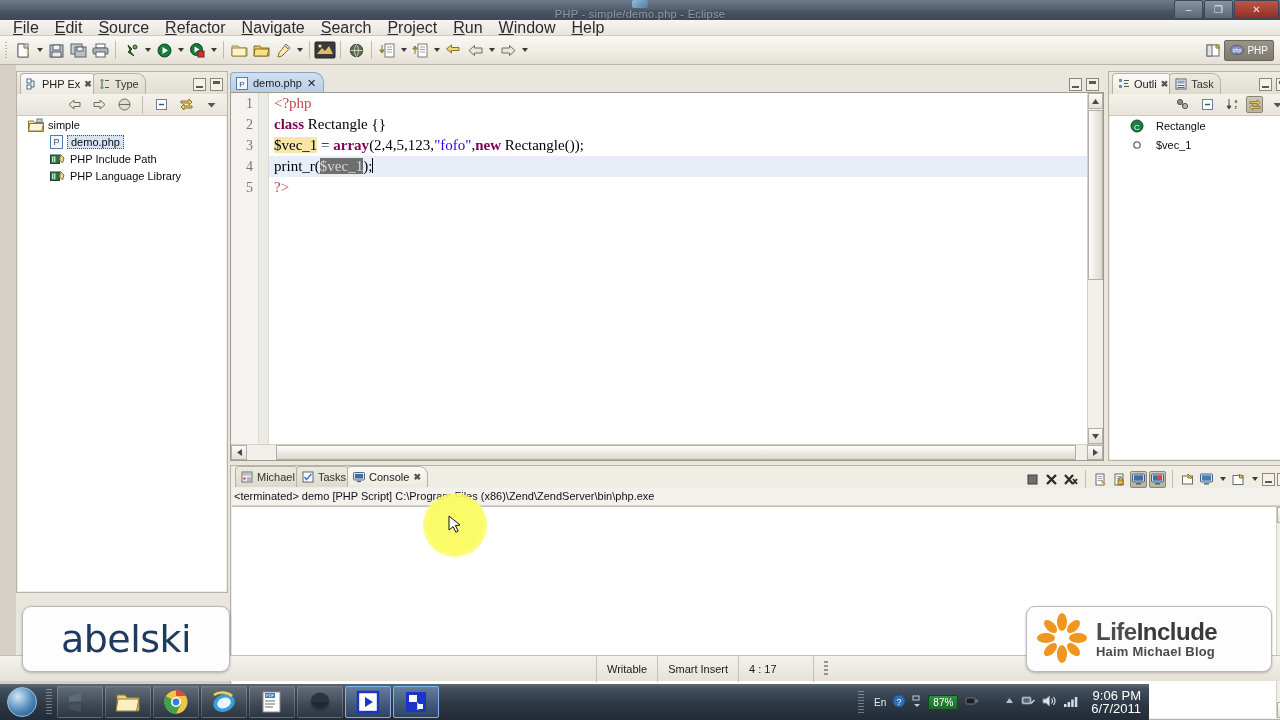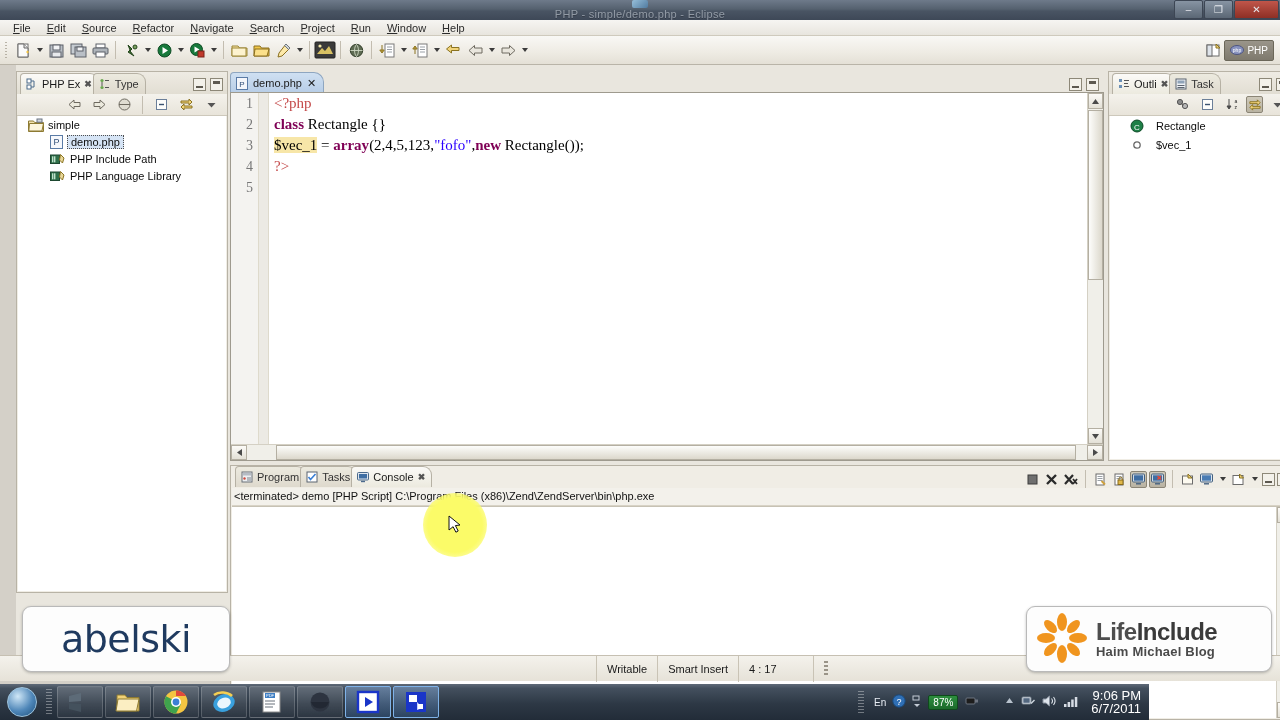--- a/index.html
+++ b/index.html
@@ -31,21 +31,21 @@
     display:flex;align-items:center;justify-content:center;color:#e6e9ee;font-size:10px;
   }
   #winbtns .wb.close{ width:45px; background:linear-gradient(to bottom,#c0564a,#8e2f25); }
 
   
   #menubar{
     position:absolute; left:0; top:20px; width:1280px; height:16px;
     background:linear-gradient(to bottom,#f6f5f2,#e8e5de);
     display:flex; align-items:center; padding-left:5px; border-bottom:1px solid #cfcabd;
   }
-  #menubar .mi{ padding:0 8px; font-size:11px; color:#2b2b2b; line-height:16px; }
+  #menubar .mi{ padding:0 8px; font-size:16px; color:#2b2b2b; line-height:16px; }
   #menubar .mi u{ text-decoration:underline; }
 
   
   #toolbar{
     position:absolute; left:0; top:36px; width:1280px; height:29px;
     background:linear-gradient(to bottom,#f9f8f5 0%,#eeebe3 60%,#e4e0d6 100%);
     border-bottom:1px solid #b9b4a8;
     display:flex; align-items:center;
   }
   .tgrip{ width:7px;height:20px; margin:0 2px 0 3px;
@@ -500,20 +500,21 @@
           <div class="gl">2</div>
           <div class="gl">3</div>
           <div class="gl">4</div>
           <div class="gl">5</div>
         </div>
       <div id="folding"></div>
       <div id="codeWrap">
           <div class="cline"><span class="tag">&lt;?php</span></div>
           <div class="cline"><span class="kw">class </span><span class="fn">Rectangle {}</span></div>
           <div class="cline"><span class="occ">$vec_1</span><span class="fn"> = </span><span class="kw">array</span><span class="fn">(2,4,5,123,</span><span class="str">"fofo"</span><span class="fn">,</span><span class="kw">new </span><span class="fn">Rectangle());</span></div>
+          <div class="cline cur"><span class="fn">print_r(</span><span class="selbox">$vec_1</span><span class="fn">);</span><span class="caret"></span></div>
           <div class="cline"><span class="tag">?&gt;</span></div>
         </div>
 
       <div id="vscroll">
         <div class="up">
             <svg width="7" height="5" viewBox="0 0 7 5">
               <path d="M3.5 0L7 5H0z" fill="#4a4a4a"></path>
             </svg>
           </div>
         <div class="thumb"></div>
@@ -620,21 +621,21 @@
 
   <div id="console">
     <div id="consoleTabs" style="padding-left:4px;">
       <div class="vtab inactive">
         <svg class="icosvg" width="12" height="12" viewBox="0 0 12 12">
             <rect x="1" y="1" width="10" height="10" fill="#eceff2" stroke="#6b7079"></rect>
             <rect x="2" y="2" width="8" height="2.5" fill="#b5bcc4"></rect>
             <circle cx="3.5" cy="7.5" r="1.2" fill="#d04a3c"></circle>
             <path d="M6 7h4M6 9h4" stroke="#7c828a"></path>
           </svg>
-        <span>Program</span>
+        <span>Michael</span>
       </div>
       <div class="vtab inactive" style="margin-left:-6px;">
         <svg class="icosvg" width="12" height="12" viewBox="0 0 12 12">
             <rect x="1" y="1" width="10" height="10" fill="#fff" stroke="#5b6470"></rect>
             <path d="M2.5 6l2 2.5L9.5 3" fill="none" stroke="#3a7fd5" stroke-width="1.6"></path>
           </svg>
         <span>Tasks</span>
       </div>
       <div class="vtab" style="margin-left:-6px;">
         <svg class="icosvg" width="12" height="12" viewBox="0 0 12 12">

